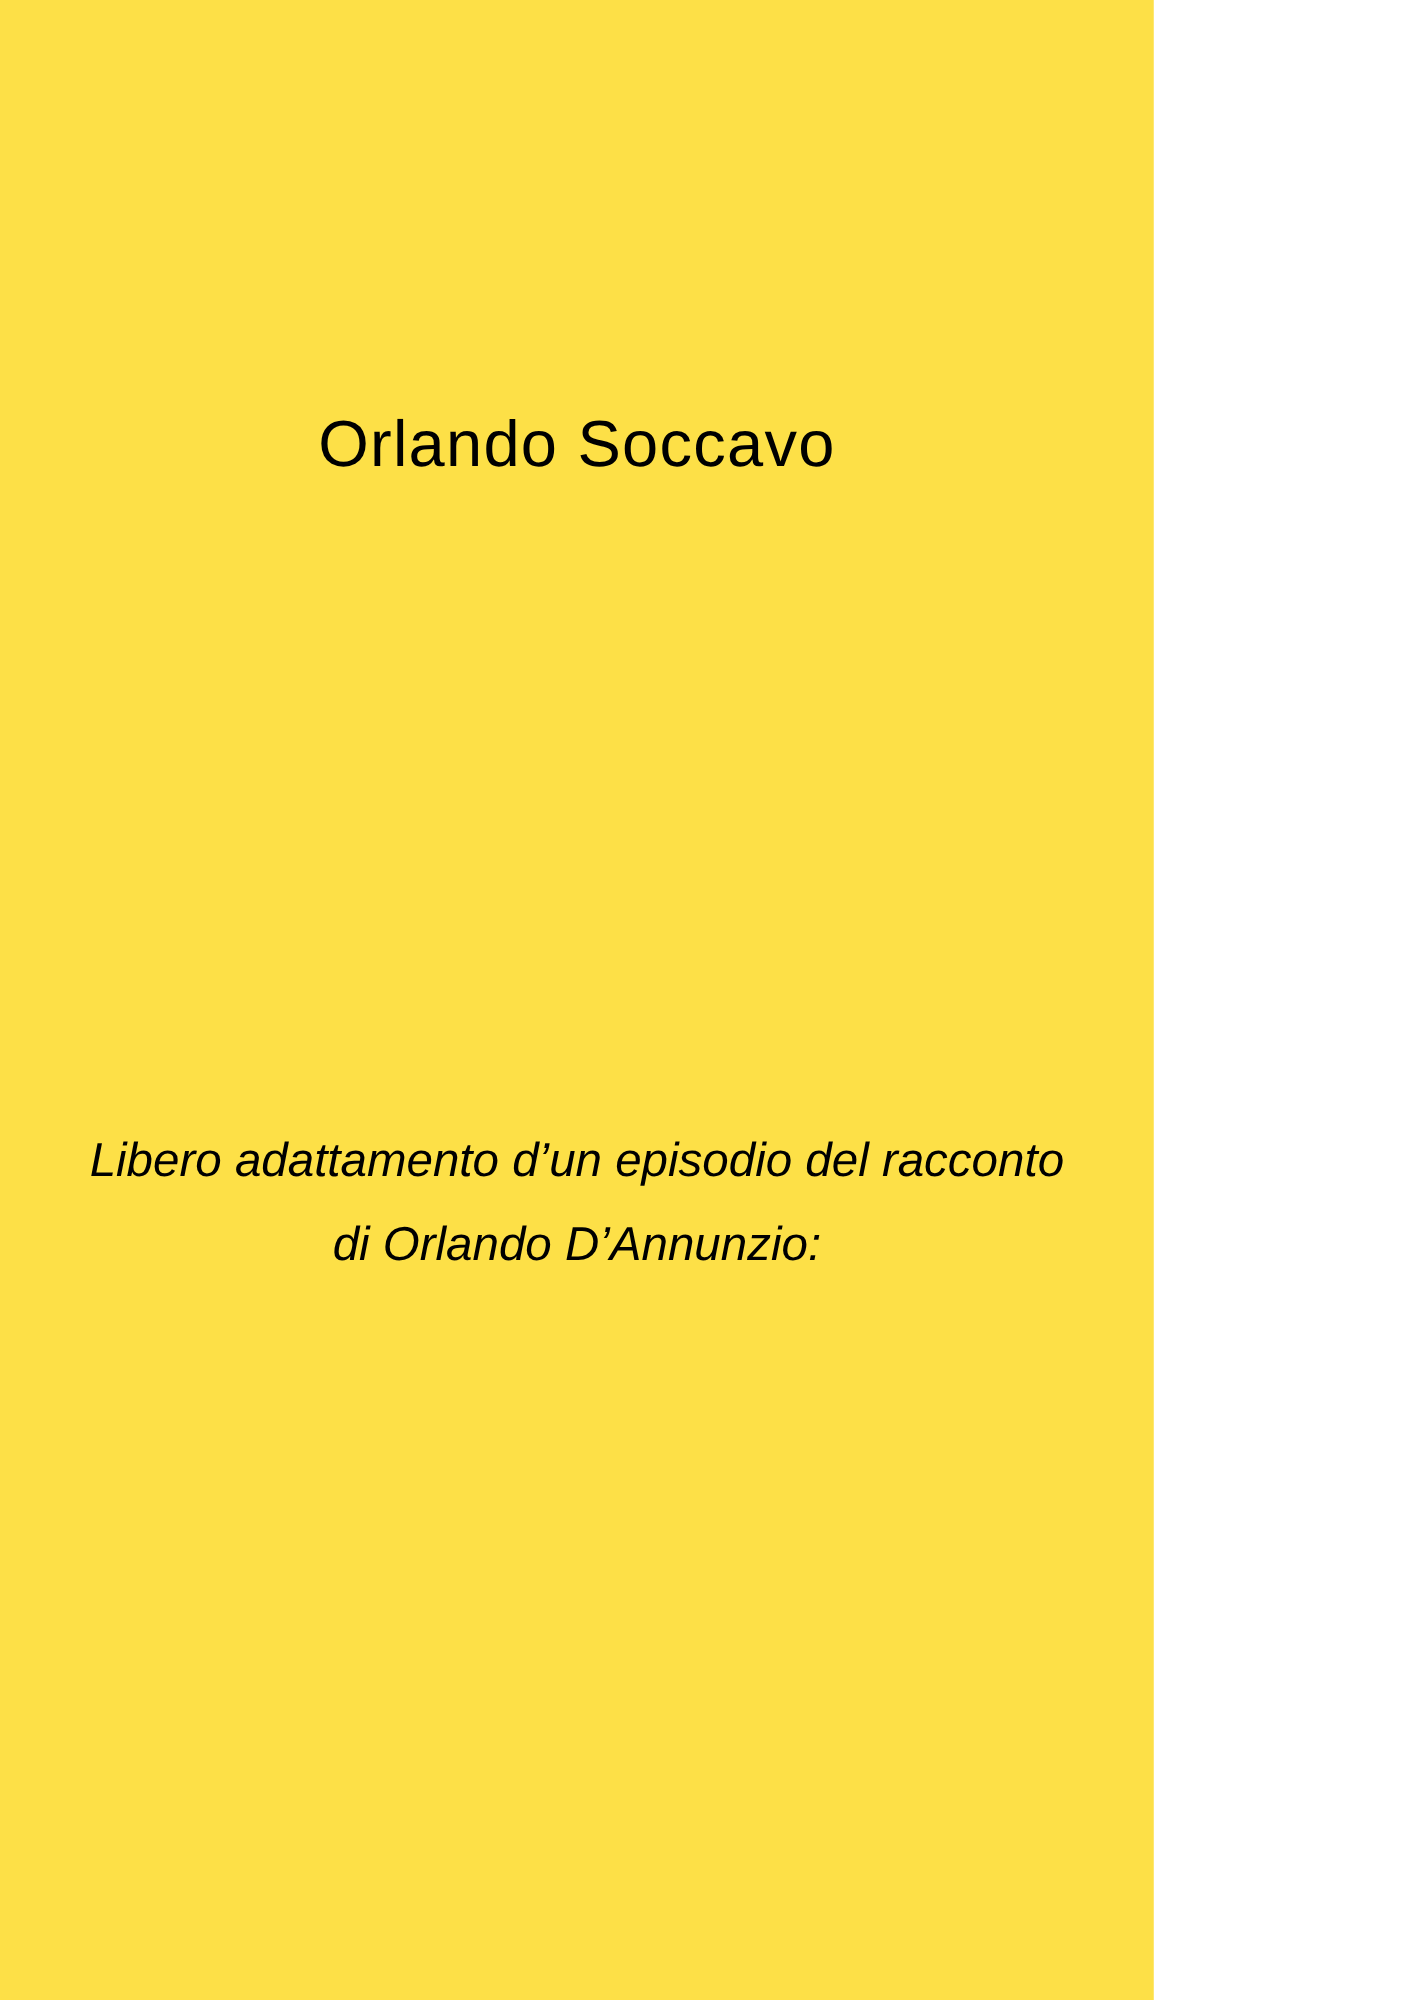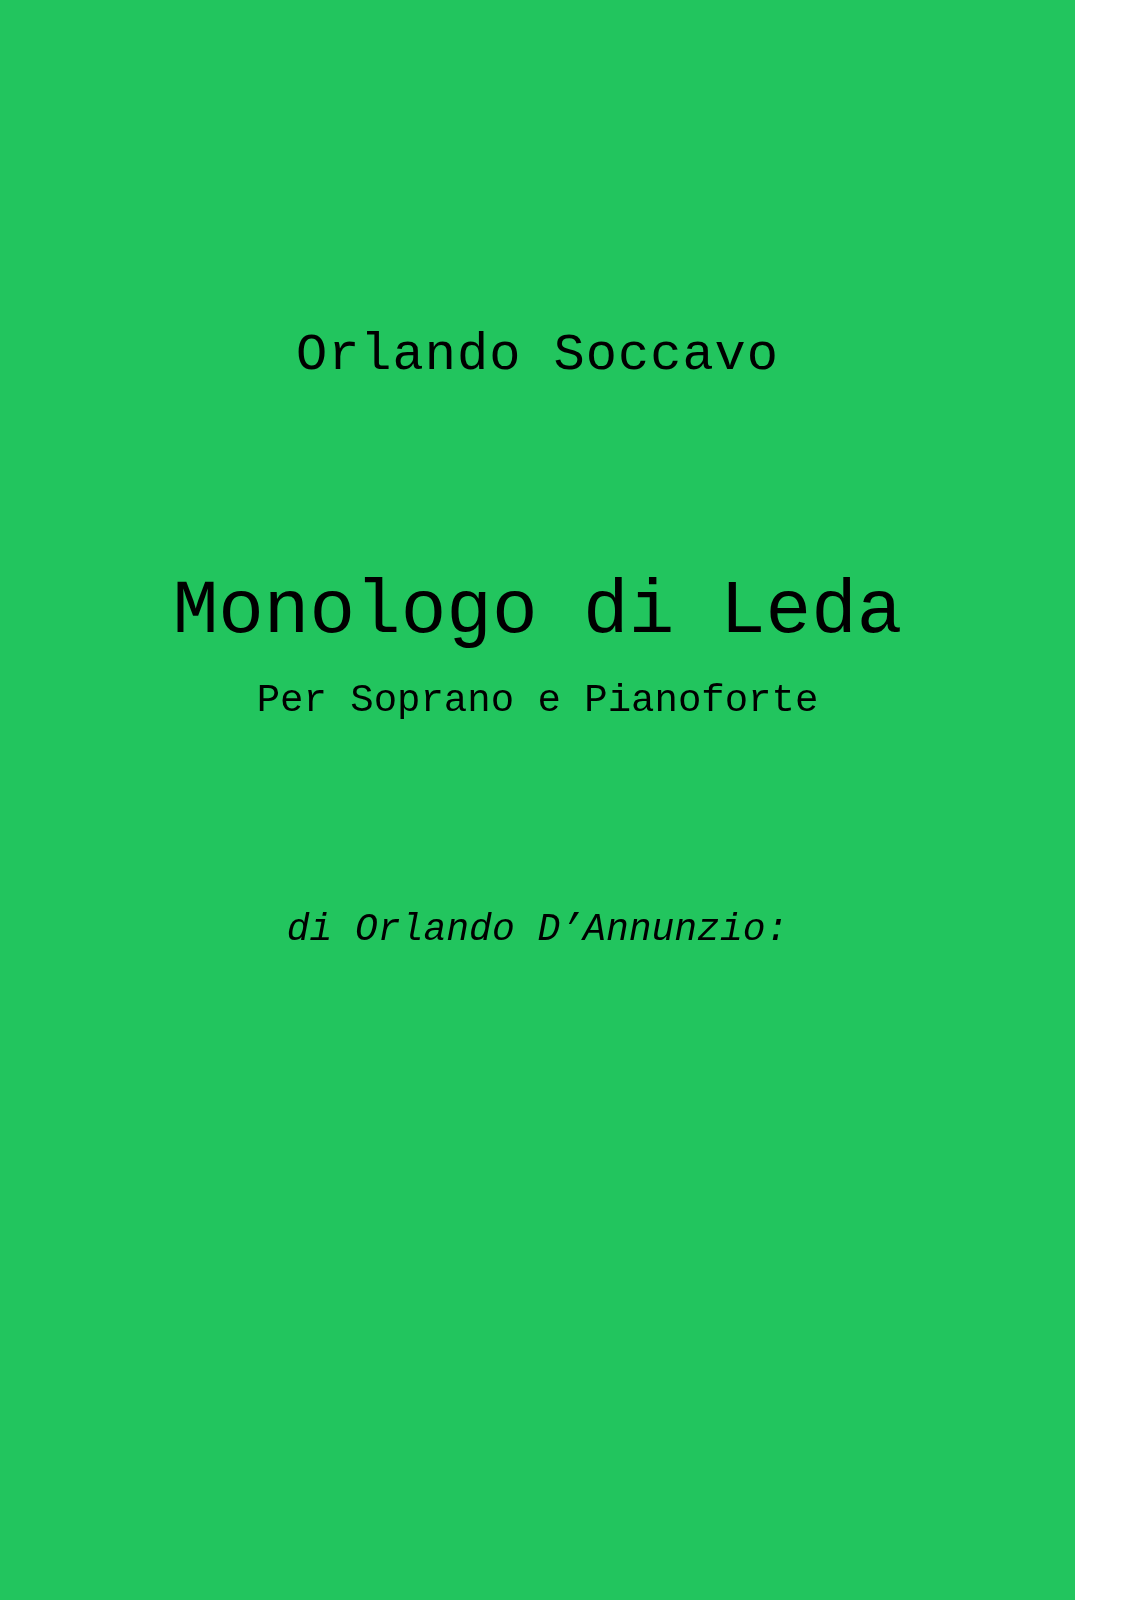--- a/index.html
+++ b/index.html
@@ -2,25 +2,25 @@
 <html><head>
 <meta charset="utf-8">
 <style>
   html, body {
     margin: 0;
     padding: 0;
     background: #ffffff;
   }
   .page {
     position: relative;
-    width: 1075px;
+    width: 923px;
     height: 1600px;
-    background: #22c55e;
+    background: #fde047;
     overflow: hidden;
-    font-family: Liberation Mono, monospace;
+    font-family: Liberation Sans, sans-serif;
     color: #000000;
   }
   .centered {
     position: absolute;
     left: 0;
     width: 100%;
     text-align: center;
     white-space: nowrap;
   }
   .composer {
@@ -51,21 +51,20 @@
     white-space: nowrap;
   }
 </style>
 </head>
 <body>
 
 <div class="page">
 
   <div class="centered composer">Orlando Soccavo</div>
 
-  <div class="centered title">Monologo di Leda</div>
 
-  <div class="centered subtitle">Per Soprano e Pianoforte</div>
 
   <div class="dedication">
+    <div>Libero adattamento d’un episodio del racconto</div>
     <div>di Orlando D’Annunzio:</div>
   </div>
 
 </div>
 
 </body></html>

